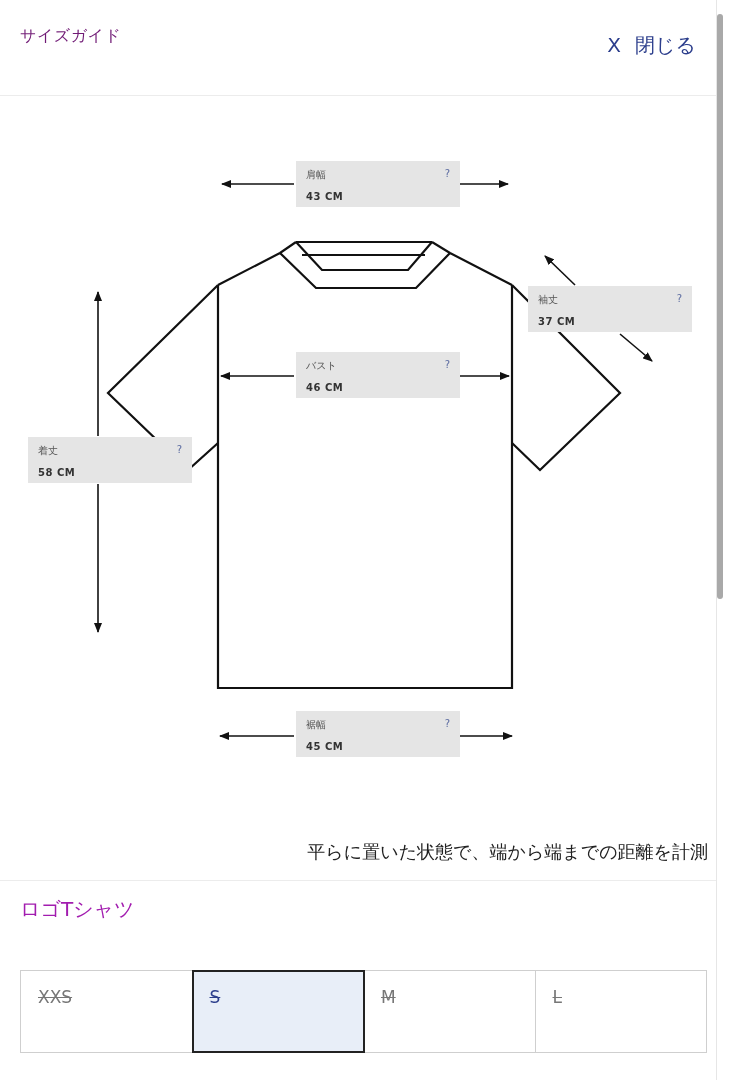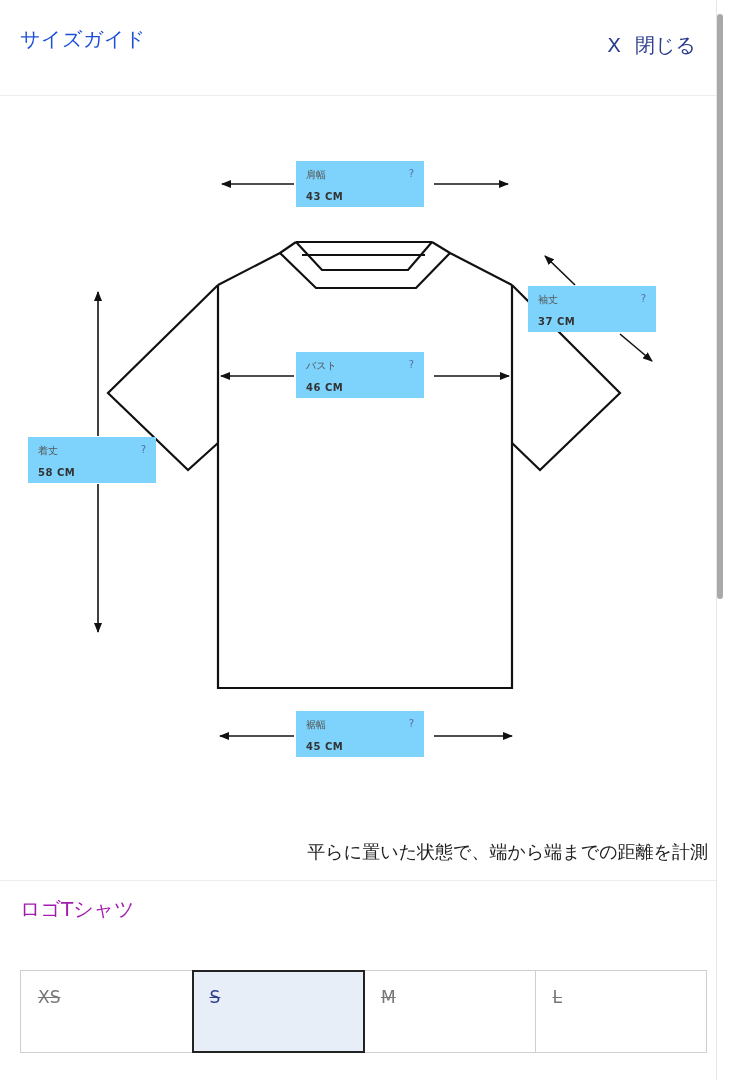--- a/index.html
+++ b/index.html
@@ -1,26 +1,26 @@
 <!DOCTYPE html>
 <html><head>
 <meta charset="utf-8">
 <style>
   html, body { margin:0; padding:0; }
   body { width:730px; height:1080px; background:#ffffff; position:relative; overflow:hidden;
          font-family:"DejaVu Sans", "Liberation Sans", sans-serif; color:#222; }
   .header { position:absolute; left:0; top:0; width:716px; height:95px; border-bottom:1px solid #ececec; }
-  .title { position:absolute; left:20px; top:26px; font-size:20px; color:#1d4ed8; letter-spacing:0.5px; }
+  .title { position:absolute; left:20px; top:26px; font-size:16px; color:#701a75; letter-spacing:0.5px; }
   .close { position:absolute; right:20px; top:32px; font-size:20px; color:#2c3e8c; cursor:pointer; }
   .close .x { margin-right:14px; }
   .scrollbar-track { position:absolute; left:716px; top:0; width:14px; height:1080px; background:#fff; border-left:1px solid #e6e6e6; }
   .scrollbar-thumb { position:absolute; left:717px; top:14px; width:6px; height:585px; background:#a9a9a9; border-radius:3px; }
   .diagram { position:absolute; left:0; top:96px; width:716px; height:720px; }
   svg.shirt { position:absolute; left:0; top:0; }
-  .mbox { position:absolute; background:#7dd3fc; width:128px; height:46px; box-sizing:border-box; padding:7px 10px; }
+  .mbox { position:absolute; background:#e5e5e5; width:164px; height:46px; box-sizing:border-box; padding:7px 10px; }
   .mbox .lbl { position:absolute; left:10px; top:7px; font-size:10px; color:#555; }
   .mbox .q { position:absolute; right:10px; top:7px; font-size:10px; color:#5a6aa0; cursor:pointer; }
   .mbox .val { position:absolute; left:10px; top:30px; font-size:10px; color:#333; font-weight:bold; letter-spacing:0.5px; }
   .note { position:absolute; right:22px; top:840px; font-size:18px; color:#222; }
   .divider { position:absolute; left:0; top:880px; width:716px; height:1px; background:#ececec; }
   .product { position:absolute; left:20px; top:896px; font-size:20px; color:#a21caf; }
   .sizes { position:absolute; left:20px; top:970px; width:687px; height:83px; display:flex; border:1px solid #cfcfcf; box-sizing:border-box; }
   .size { flex:1; border-right:1px solid #cfcfcf; position:relative; cursor:pointer; }
   .size:last-child { border-right:none; }
   .size span { position:absolute; left:17px; top:16px; font-size:17px; color:#777; text-decoration:line-through; }
@@ -112,21 +112,21 @@
   <span class="q">?</span>
   <span class="val">45 CM</span>
 </div>
 
 <div class="note">平らに置いた状態で、端から端までの距離を計測</div>
 <div class="divider"></div>
 <div class="product">ロゴTシャツ</div>
 
 <div class="sizes">
   <div class="size">
-      <span>XS</span>
+      <span>XXS</span>
     </div>
   <div class="size sel">
       <span>S</span>
     </div>
   <div class="size">
       <span>M</span>
     </div>
   <div class="size">
       <span>L</span>
     </div>

